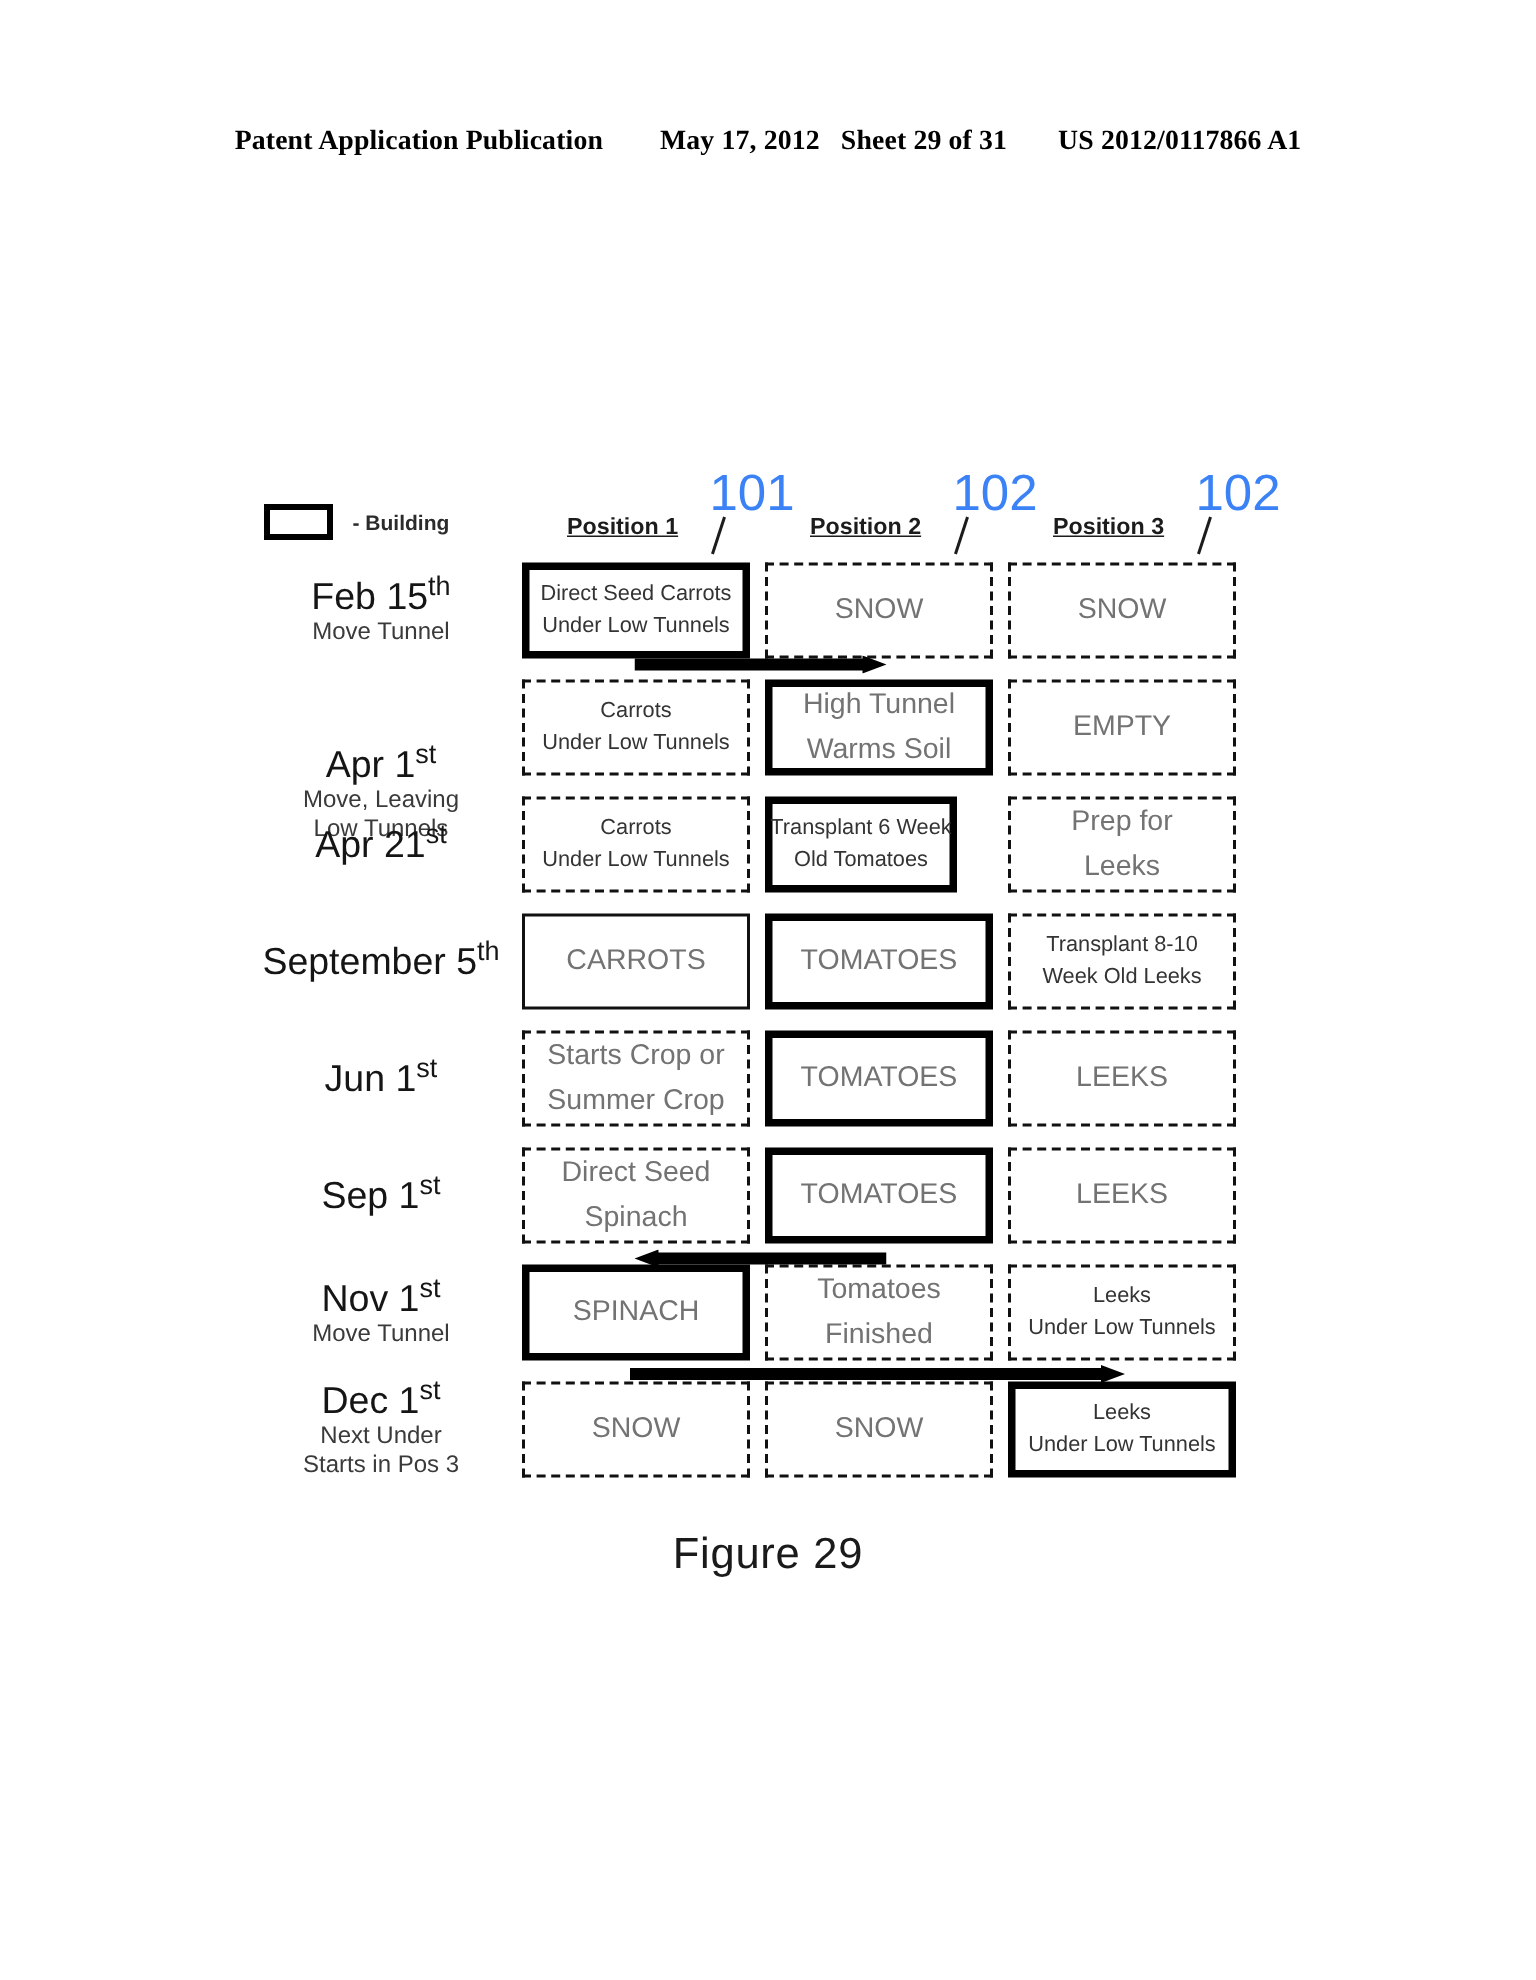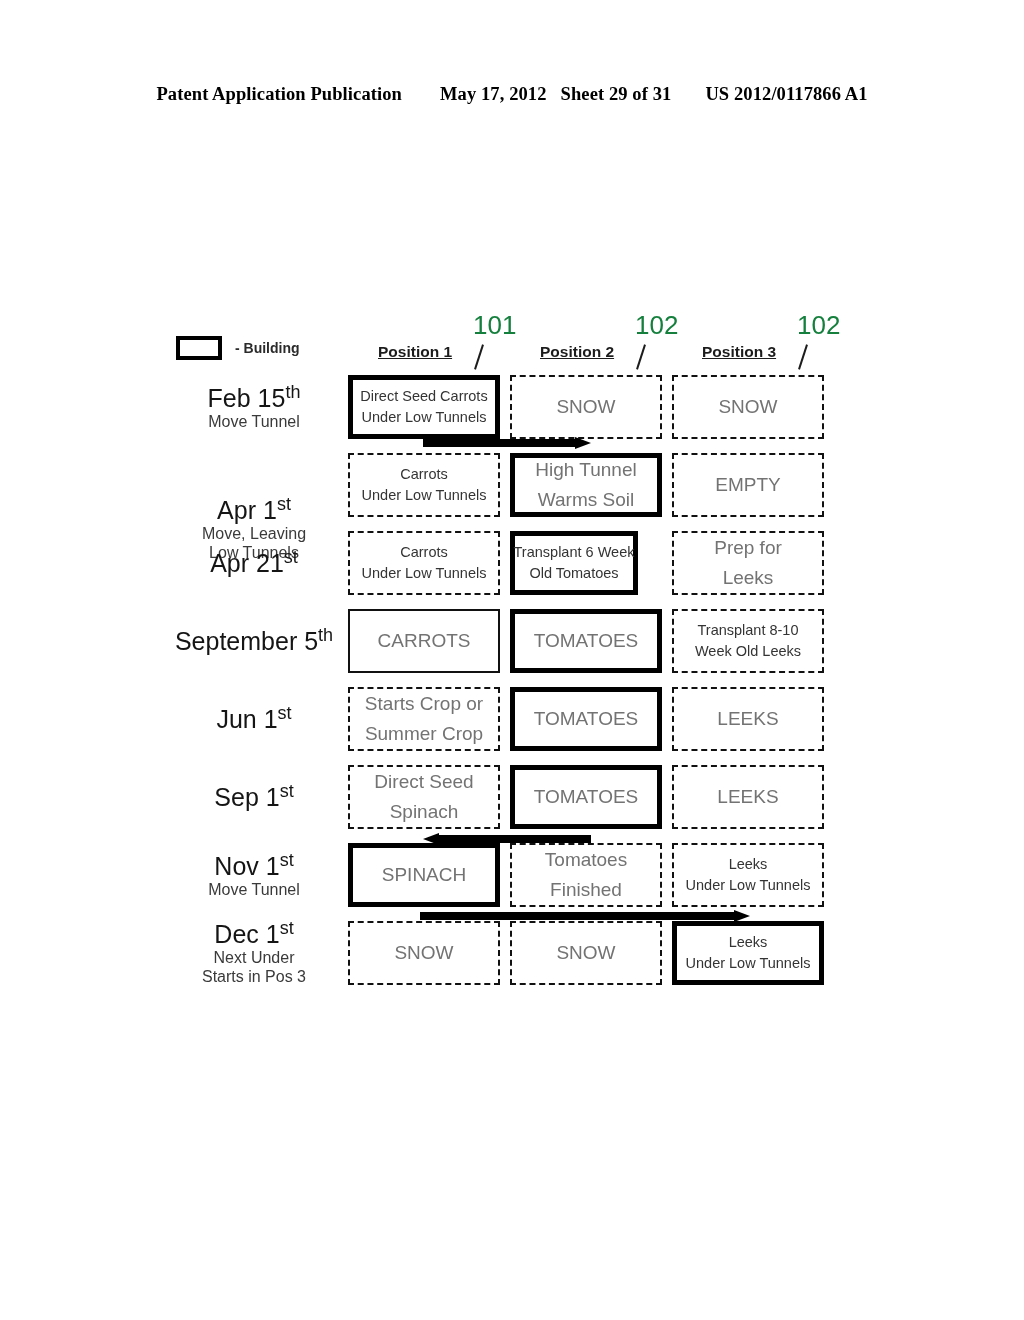--- a/index.html
+++ b/index.html
@@ -71,23 +71,23 @@
     position: absolute;
     top: 343px;
     font-size: 15.5px;
     font-weight: bold;
     color: #1c1c1c;
     text-decoration: underline;
     white-space: nowrap;
   }
   .ref-num {
     position: absolute;
-    font-size: 26px;
+    font-size: 34px;
     font-weight: normal;
-    color: #15803d;
+    color: #3b82f6;
     white-space: nowrap;
   }
   .ref-leader {
     position: absolute;
     width: 2px;
     height: 26px;
     background: #1c1c1c;
     transform: rotate(18deg);
     transform-origin: center;
   }
@@ -327,13 +327,14 @@
           <polygon points="168,2 16,2 16,0 0,6 16,12 16,10 168,10" fill="#000"></polygon>
         </svg>
       </div>
       <div class="arrow" style="left: 420px; top: 910px; width: 330px;">
         <svg width="330" height="12" viewBox="0 0 330 12">
           <polygon points="0,2 314,2 314,0 330,6 314,12 314,10 0,10" fill="#000"></polygon>
         </svg>
       </div>
     </div>
 
+  <div class="fig-caption">Figure 29</div>
 </div>
 
 </body></html>

